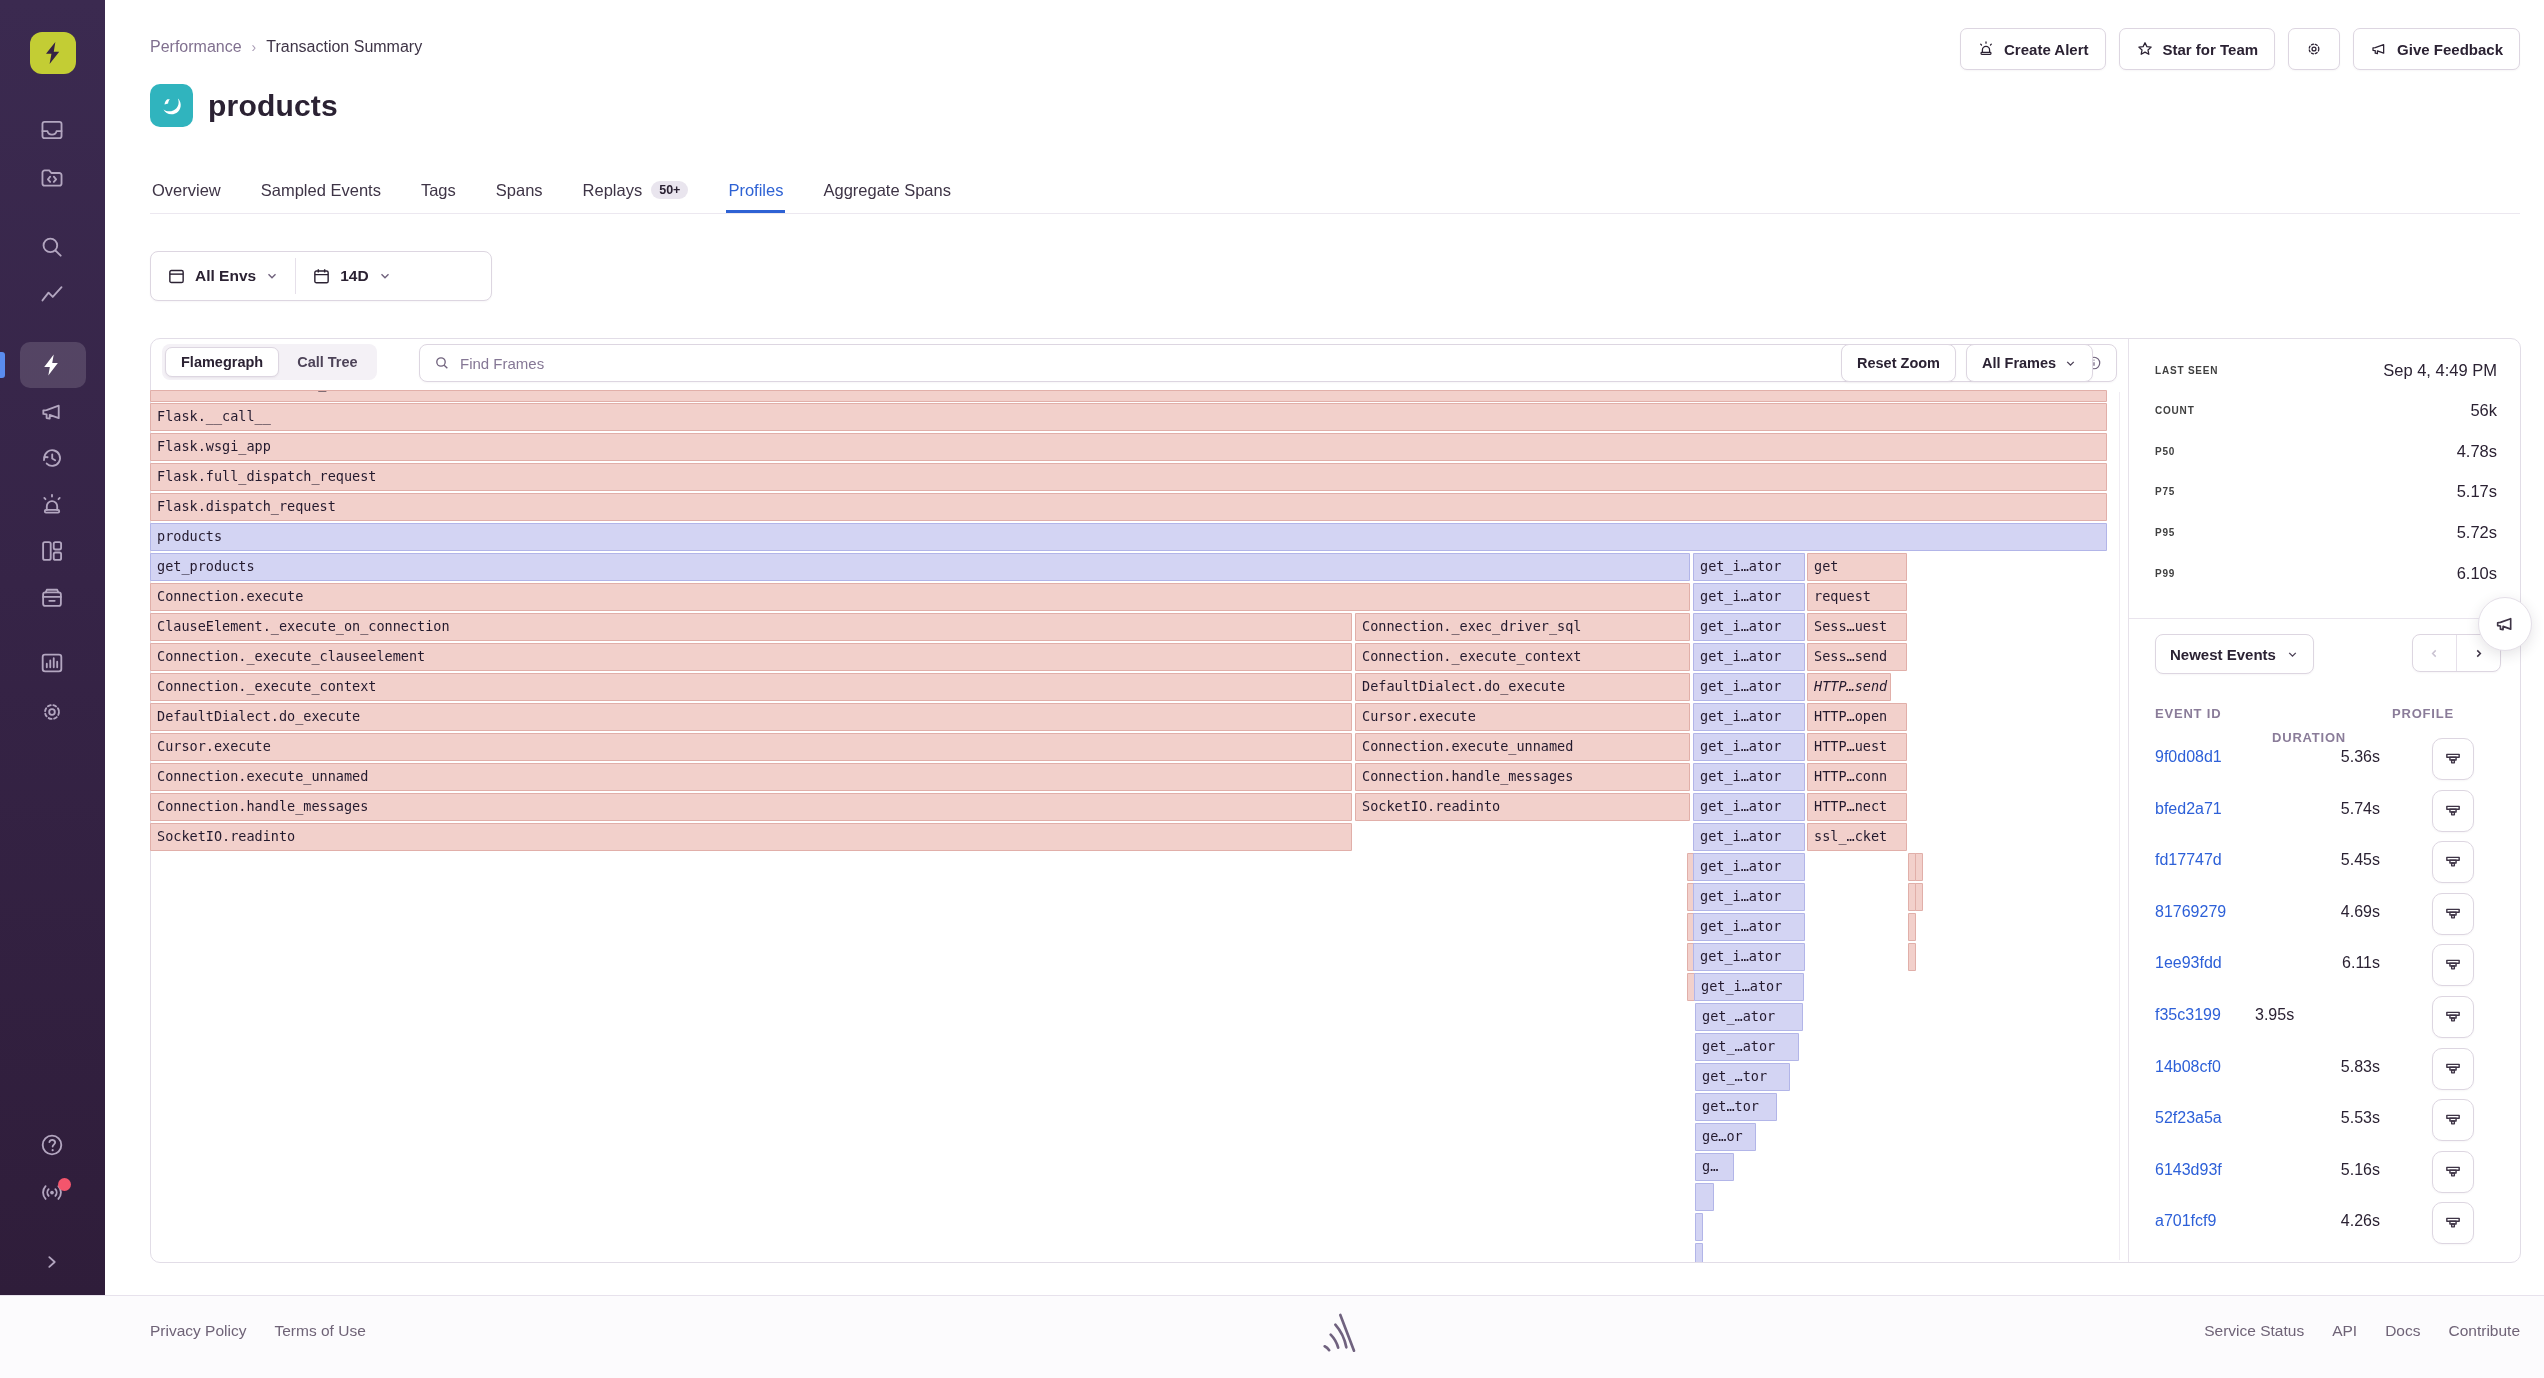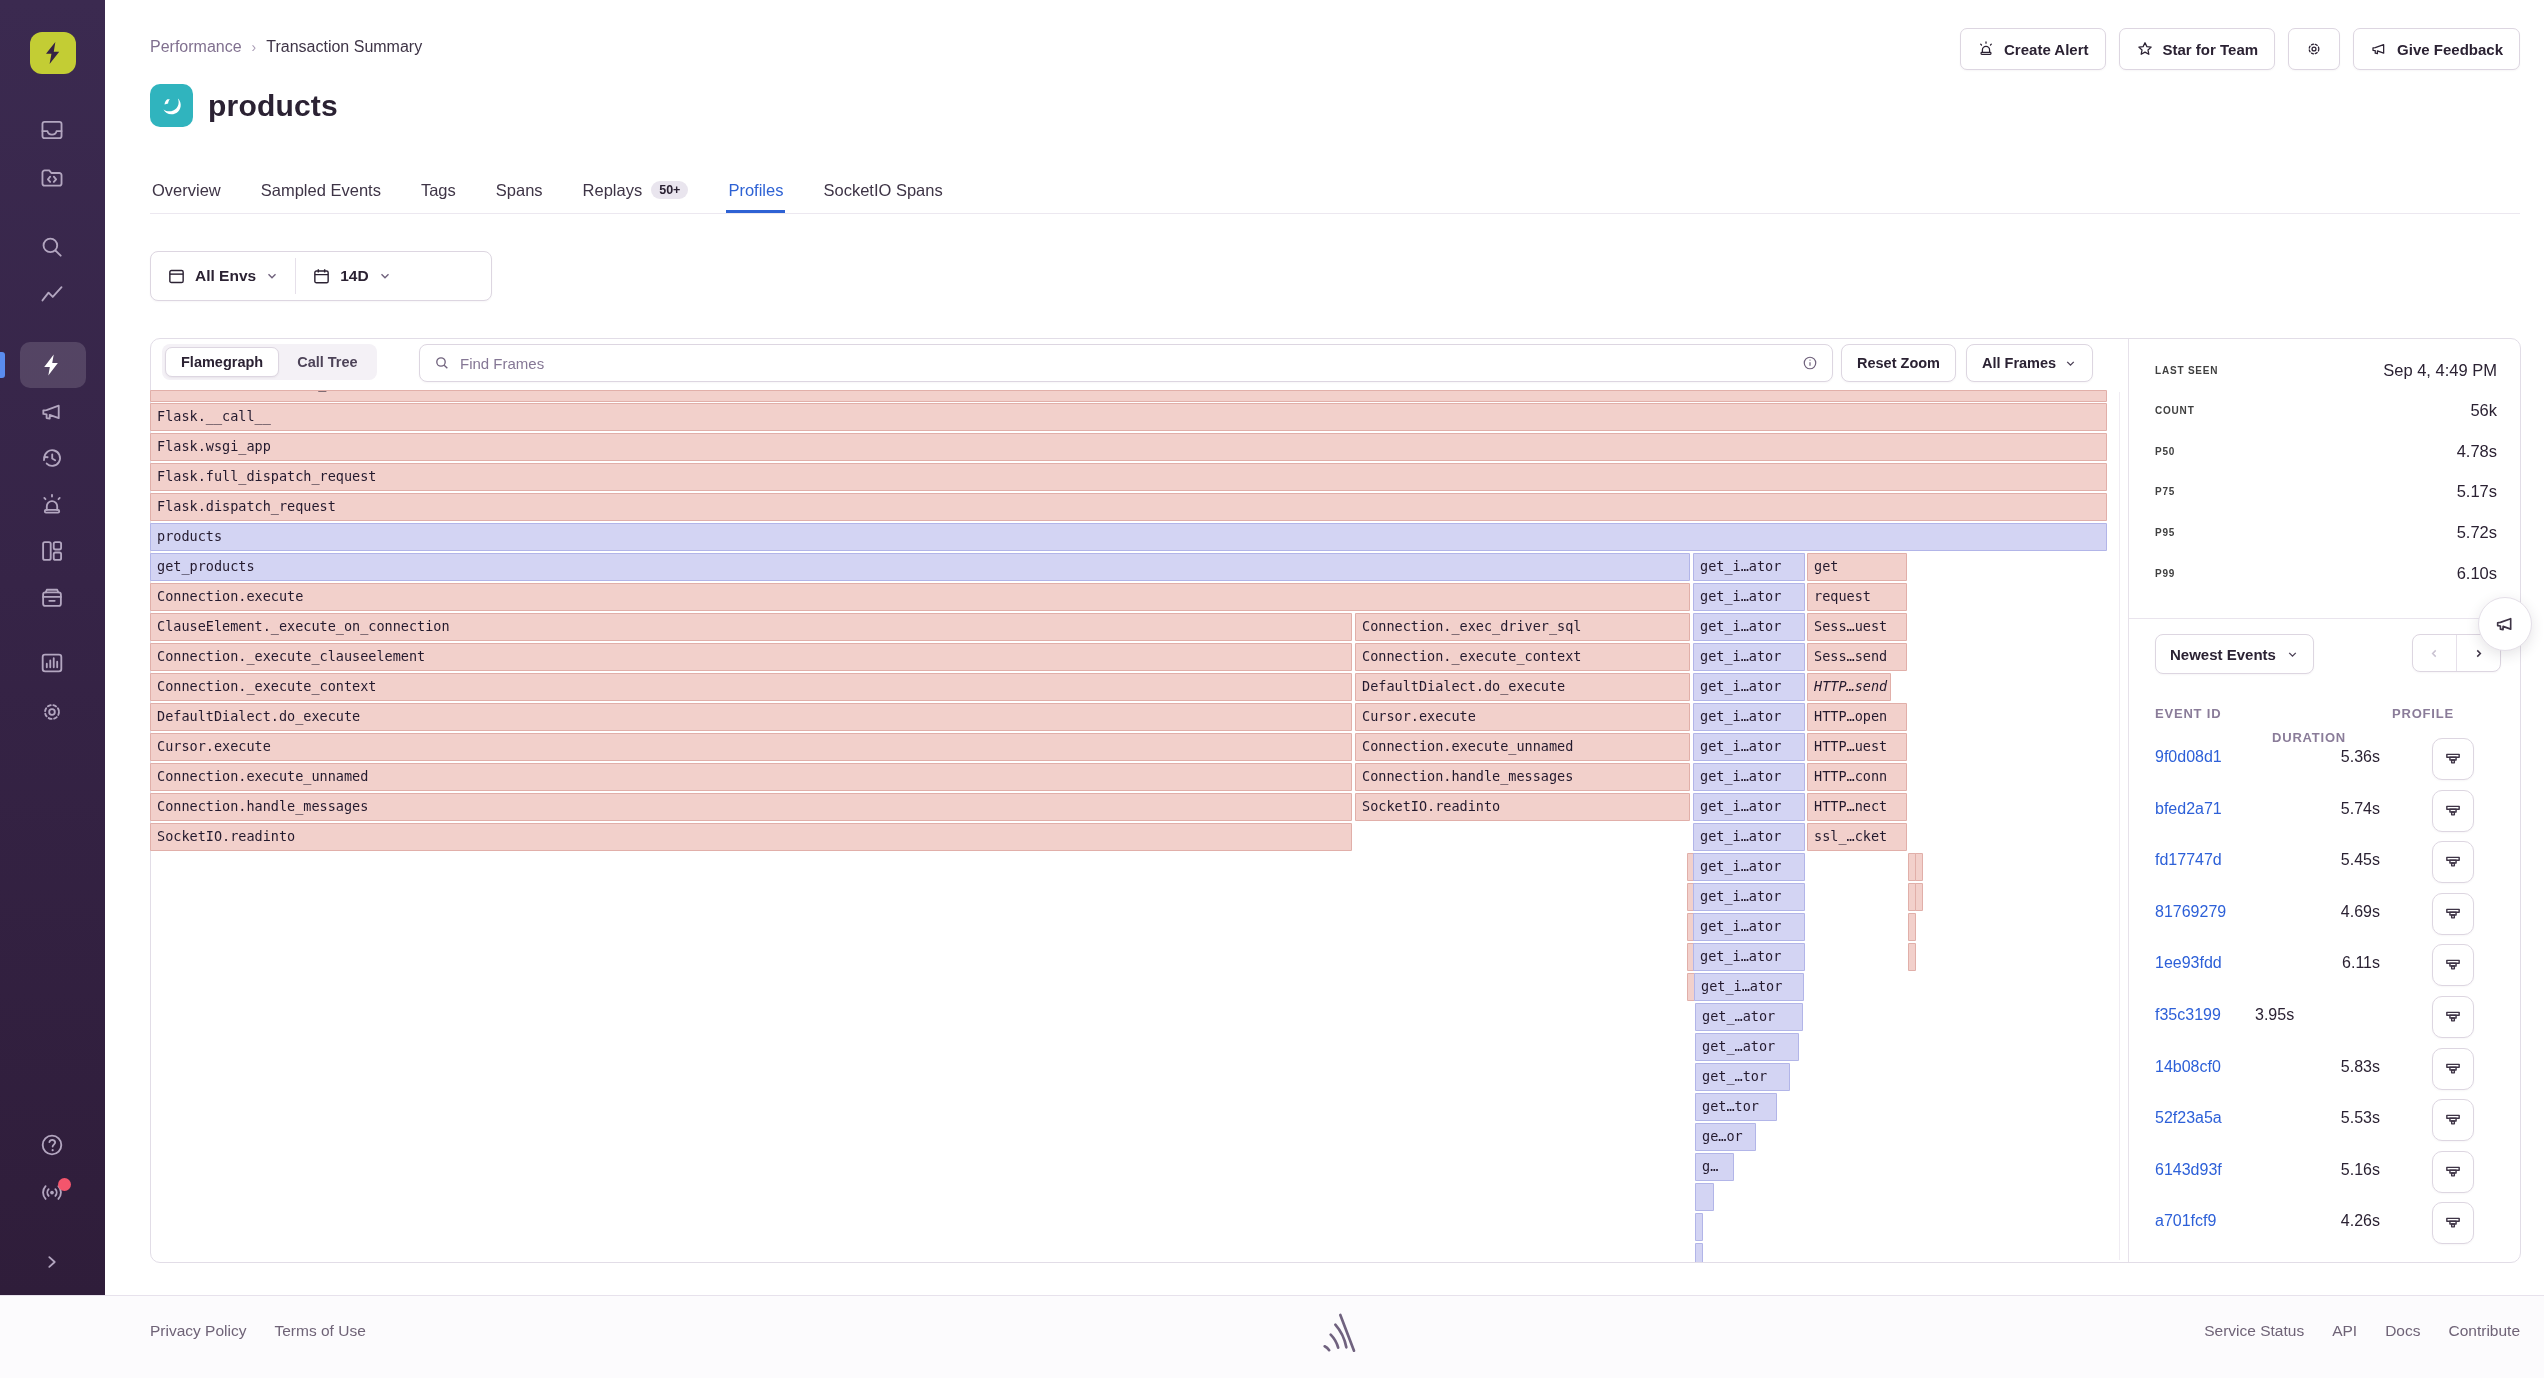--- a/index.html
+++ b/index.html
@@ -44,21 +44,21 @@
   #searchbar{left:515px;top:251px;width:2005px;height:48px;display:flex;align-items:center;gap:12px;padding:0 18px;box-sizing:border-box;}
   #searchbar .ph{color:#857795;font-size:16px;flex:1;}
   #searchbar svg{width:18px;height:18px;color:#6f617c;}
   
   #panel{left:150px;top:338px;width:2371px;height:925px;border:1px solid #e2dde7;border-radius:10px;box-sizing:border-box;}
   #panel-divider{left:2128px;top:339px;width:1px;height:923px;background:#e6e1ea;}
   #flame-toolbar{left:162px;top:344px;display:flex;align-items:center;}
   #seg{display:flex;background:#f4f1f6;border-radius:8px;padding:3px;gap:2px;}
   #seg .seg-item{font-size:14.5px;font-weight:700;color:#4d4358;padding:7px 16px;border-radius:7px;}
   #seg .seg-item.active{background:#fff;border:1px solid #ddd6e1;box-shadow:0 1px 2px rgba(43,34,51,.06);padding:6px 15px;color:#2b2233;}
-  #findframes{left:419px;top:344px;width:1414px;height:38px;display:flex;align-items:center;gap:10px;padding:8px 14px;box-sizing:border-box;}
+  #findframes{left:419px;top:344px;width:1698px;height:38px;display:flex;align-items:center;gap:10px;padding:8px 14px;box-sizing:border-box;}
   #findframes .ph{color:#857795;font-size:15px;flex:1;}
   #findframes svg{width:16px;height:16px;color:#6f617c;}
   .tool-btn{position:absolute;top:344px;height:38px;display:inline-flex;align-items:center;gap:8px;padding:0 15px;
     background:#fff;border:1px solid #ddd6e1;border-radius:8px;font-size:14.5px;font-weight:700;color:#2b2233;box-sizing:border-box;box-shadow:0 1px 2px rgba(43,34,51,.04);}
   .tool-btn svg{width:13px;height:13px;color:#4d4358;}
   
   #flame{left:150px;top:390px;width:1958px;height:872px;overflow:hidden;padding-left:40px;}
   .seg-frame{position:absolute;box-sizing:border-box;height:28px;line-height:25px;
     font-family:"DejaVu Sans Mono","Liberation Mono",monospace;font-size:13.5px;color:#241a2e;
     white-space:nowrap;overflow:hidden;padding-left:6px;border-radius:1px;}
@@ -269,21 +269,21 @@
         <span>Spans</span>
       </div>
       <div class="tab">
         <span>Replays</span>
         <span class="badge">50+</span>
       </div>
       <div class="tab active">
         <span>Profiles</span>
       </div>
       <div class="tab">
-        <span>SocketIO Spans</span>
+        <span>Aggregate Spans</span>
       </div>
     </nav>
 
   <div id="pagefilter" class="abs field">
     <div class="half">
       <span class="ic">
           <svg viewBox="0 0 24 24" fill="none" stroke="currentColor" stroke-width="1.8">
             <rect x="3.6" y="4.4" width="16.8" height="15.2" rx="2"></rect>
             <path d="M3.6 9h16.8"></path>
           </svg>

